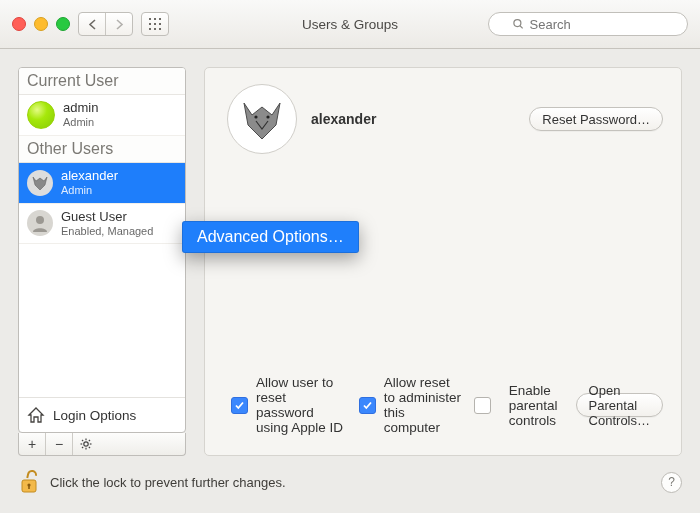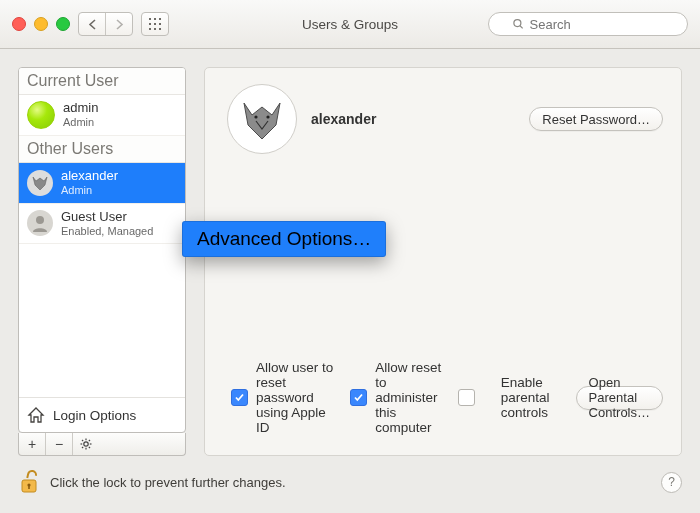--- a/index.html
+++ b/index.html
@@ -48,24 +48,24 @@
 .header { display:flex; align-items:center; gap:14px; }
 .avatar-big { width:68px; height:68px; border-radius:50%; background:#fff; border:1px solid #d0cec9; display:flex; align-items:center; justify-content:center; overflow:hidden; }
 .avatar-big svg { color:#717171; }
 .display-name { font-weight:600; font-size:14px; }
 .btn { height:22px; padding:0 12px; border:1px solid #c4c2bd; border-radius:12px; background:linear-gradient(#ffffff,#f3f1ed); font-size:13px; display:inline-flex; align-items:center; color:#333; box-shadow:0 1px 0 rgba(0,0,0,0.03); }
 .opts { margin-top:auto; display:flex; gap:12px; padding-bottom:4px; padding-left:4px; }
 .chk-row { display:flex; align-items:center; gap:8px; font-size:13.5px; }
 .chk { width:15px; height:15px; border:1px solid #b5b3ae; border-radius:3px; background:#fff; display:flex; align-items:center; justify-content:center; flex-shrink:0; }
 .chk.on { background:#3a87fd; border-color:#2f6fe0; }
 .chk.on svg { color:#fff; }
-.inline { display:flex; align-items:center; gap:26px; }
-
-
-.context-menu { position:absolute; left:182px; top:172px; background:#1f7ffb; color:#000000; padding:6px 14px; font-size:19px; border:1px solid rgba(0,0,0,0.12); border-radius:3px; box-shadow:0 6px 18px rgba(0,0,0,0.35); }
+.inline { display:flex; align-items:center; gap:18px; }
+
+
+.context-menu { position:absolute; left:182px; top:172px; background:#1f7ffb; color:#ffffff; padding:6px 14px; font-size:16px; border:1px solid rgba(0,0,0,0.12); border-radius:3px; box-shadow:0 6px 18px rgba(0,0,0,0.35); }
 
 
 .footer { display:flex; align-items:center; gap:10px; padding:12px 18px 18px 18px; }
 .lock { width:22px; height:28px; display:flex; align-items:center; justify-content:center; }
 .lock svg { color:#d79d2b; }
 .footer .txt { font-size:13px; color:#3f3d39; }
 .help { width:19px; height:19px; border:1px solid #bcbab5; border-radius:50%; display:flex; align-items:center; justify-content:center; font-size:12px; color:#7a7974; background:#fdfdfc; }
 </style>
 </head>
 <body>

